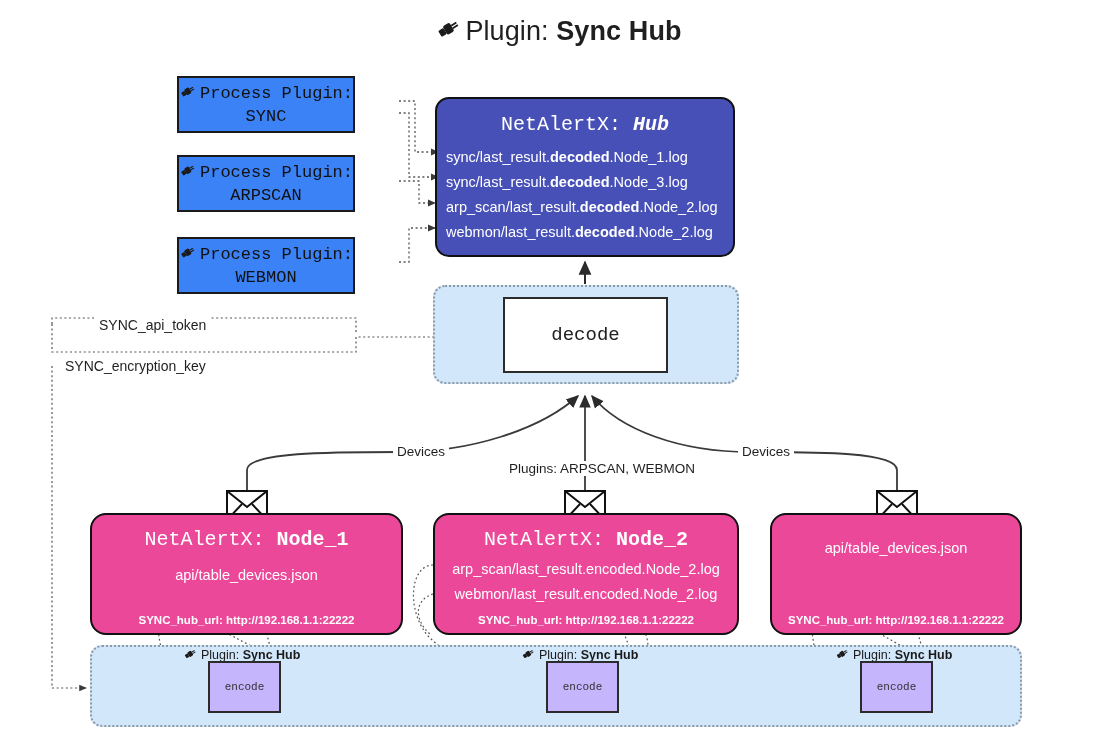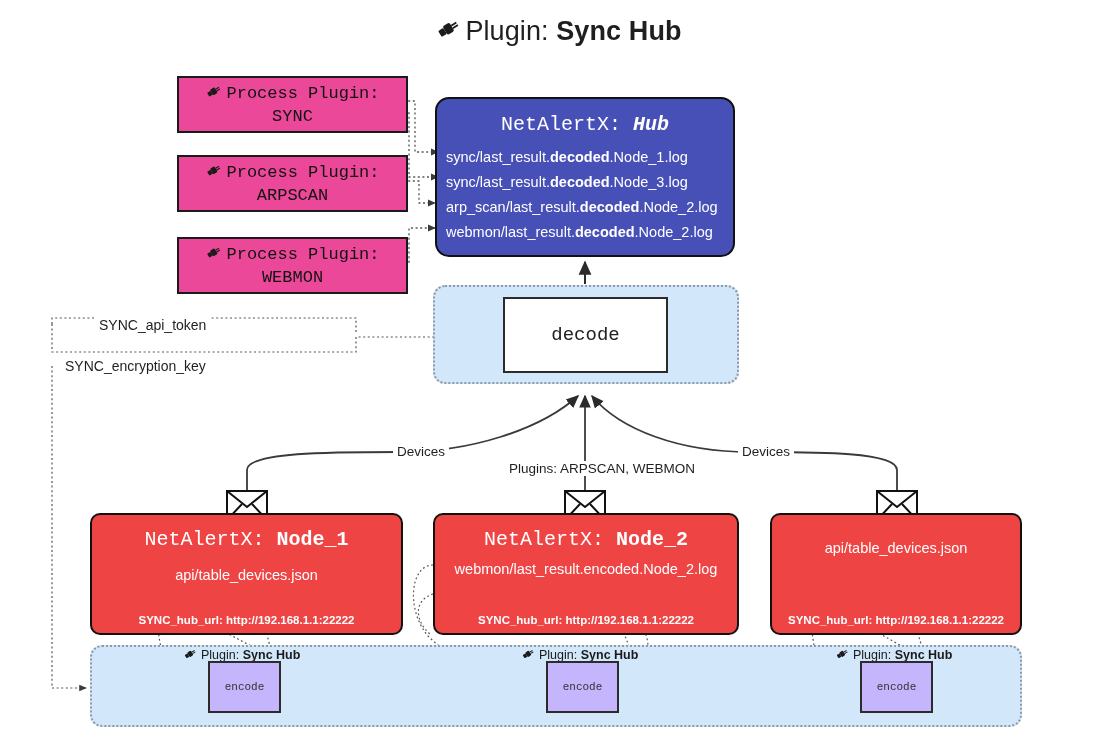--- a/index.html
+++ b/index.html
@@ -26,22 +26,22 @@
   #title .t-plain{font-weight:400;}
   #title .t-bold{font-weight:bold;}
   .plug{
     display:inline-block;
     transform:translateY(2px);
     margin-right:4px;
   }
 
   
   .proc-box{
-    width:231px;height:57px;
-    background:#ec4899;
+    width:178px;height:57px;
+    background:#3b82f6;
     border:2px solid #1a1a1a;
     font-family:"Liberation Mono", monospace;
     font-size:17px;
     line-height:1.35;
     text-align:center;
     display:flex;flex-direction:column;
     align-items:center;justify-content:center;
     color:#111;
   }
   .proc-l1{white-space:nowrap;}
@@ -102,23 +102,23 @@
   .mid-label{
     font-size:13.5px;color:#1f1f1f;background:#ffffff;padding:0 4px;white-space:nowrap;
   }
 
   
   .envelope{width:42px;height:31px;}
 
   
   .node-box{
     height:122px;
-    background:#ef4444;
+    background:#ec4899;
     border:2.5px solid #111;
-    border-radius:10px;
+    border-radius:16px;
     color:#ffffff;
     padding-top:9px;
   }
   .node-box .n-title{
     font-family:"Liberation Mono", monospace;
     font-size:20px;text-align:center;margin:4px 0 6px 0;white-space:nowrap;
   }
   .node-box .n-title .nb{font-weight:bold;}
   .node-box .n-lines{font-size:14.5px;text-align:center;line-height:1.75;}
   .node-box .n-lines div{white-space:nowrap;}
@@ -327,20 +327,21 @@
       <div>api/table_devices.json</div>
     </div>
     <div class="n-foot">SYNC_hub_url: http://192.168.1.1:22222</div>
   </div>
 
   <div class="node node-box" id="node2">
     <div class="n-title">
       <span>NetAlertX: </span><span class="nb">Node_2</span>
     </div>
     <div class="n-lines">
+      <div>arp_scan/last_result.encoded.Node_2.log</div>
       <div>webmon/last_result.encoded.Node_2.log</div>
     </div>
     <div class="n-foot">SYNC_hub_url: http://192.168.1.1:22222</div>
   </div>
 
   <div class="node node-box" id="node3">
     <div class="n-lines">
       <div>api/table_devices.json</div>
     </div>
     <div class="n-foot">SYNC_hub_url: http://192.168.1.1:22222</div>

